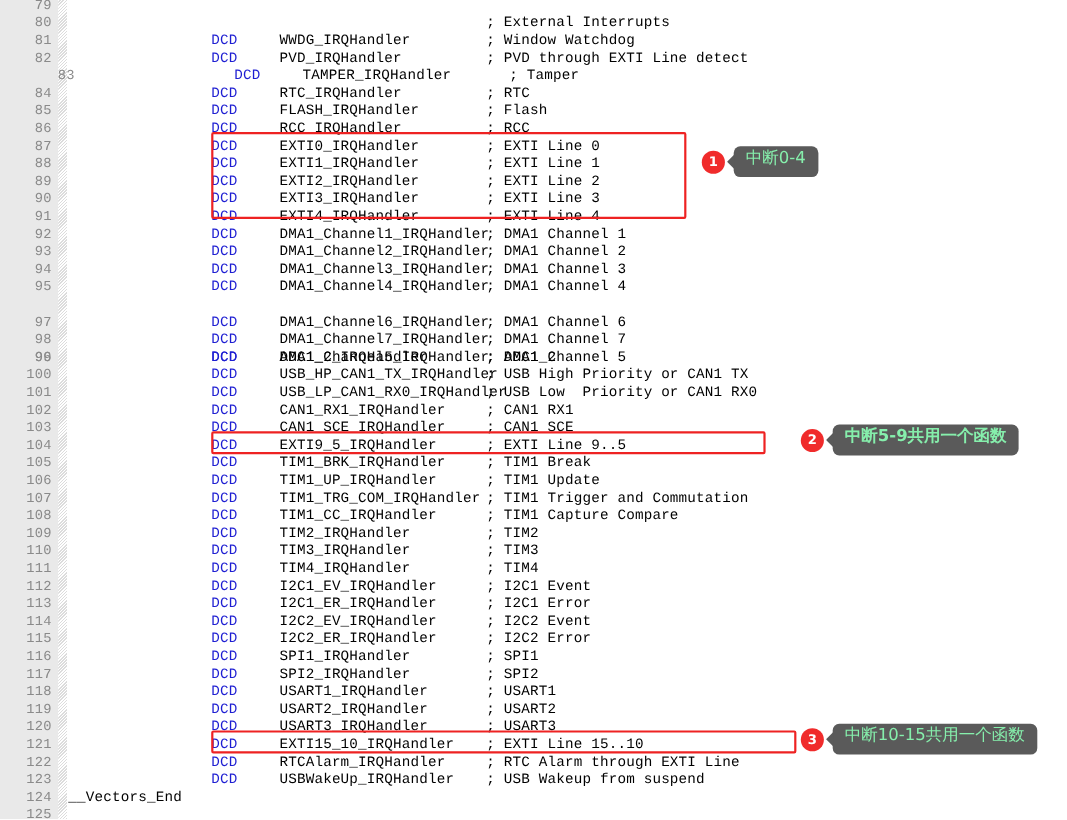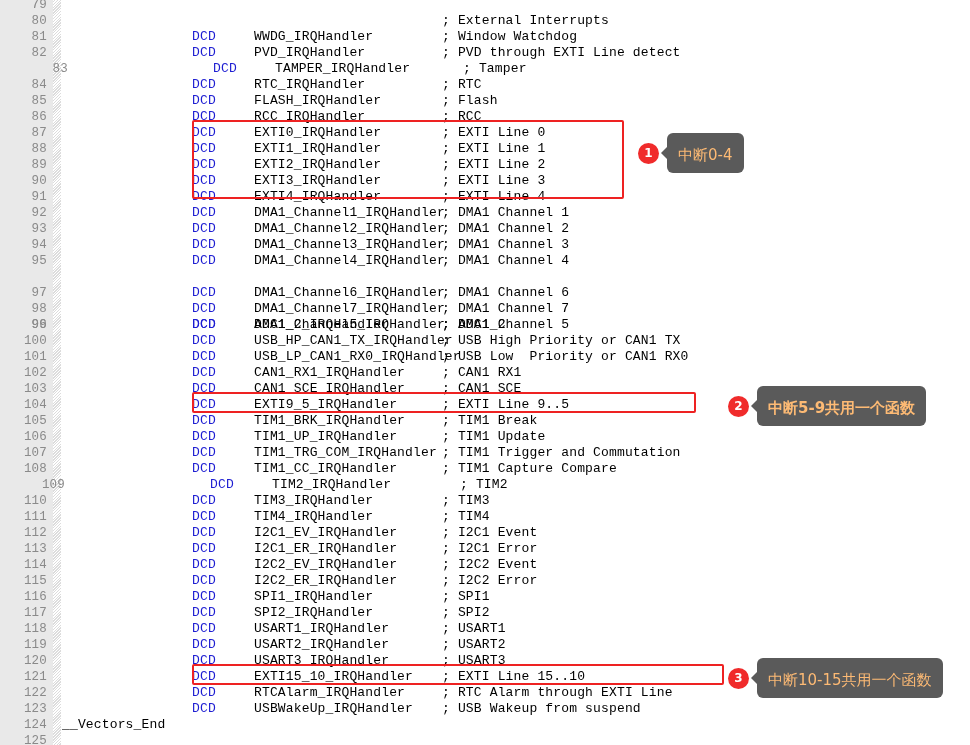--- a/index.html
+++ b/index.html
@@ -121,25 +121,25 @@
     font-weight: bold;
     display: flex;
     align-items: center;
     justify-content: center;
     flex: 0 0 auto;
     line-height: 1;
   }
   .callout-body {
     position: relative;
     background: #5a5a5a;
-    color: #fdba74;
+    color: #86efac;
     border-radius: 6px;
     font-size: 15px;
     line-height: 1;
-    padding: 15px 11px 10px 11px;
+    padding: 3px 11px 10px 11px;
     margin-left: 8px;
     white-space: nowrap;
   }
   .callout-body::before {
     content: "";
     position: absolute;
     left: -6px;
     top: 50%;
     transform: translateY(-50%);
     width: 0;
@@ -182,21 +182,21 @@
       <div class="row" style="position: absolute; left: 0px; top: 317px; width: 970px;"><span class="lnum">99</span><span class="codetext"><span class="c-ind ident"></span><span class="c-kw kw">DCD</span><span class="c-id ident">ADC1_2_IRQHandler</span><span class="c-label cmt">; ADC1_2</span></span></div>
       <div class="row" style="position: absolute; left: 0px; top: 333px; width: 970px;"><span class="lnum">100</span><span class="codetext"><span class="c-ind ident"></span><span class="c-kw kw">DCD</span><span class="c-id ident">USB_HP_CAN1_TX_IRQHandler</span><span class="c-label cmt">; USB High Priority or CAN1 TX</span></span></div>
       <div class="row" style="position: absolute; left: 0px; top: 349px; width: 970px;"><span class="lnum">101</span><span class="codetext"><span class="c-ind ident"></span><span class="c-kw kw">DCD</span><span class="c-id ident">USB_LP_CAN1_RX0_IRQHandler</span><span class="c-label cmt">; USB Low  Priority or CAN1 RX0</span></span></div>
       <div class="row" style="position: absolute; left: 0px; top: 365px; width: 970px;"><span class="lnum">102</span><span class="codetext"><span class="c-ind ident"></span><span class="c-kw kw">DCD</span><span class="c-id ident">CAN1_RX1_IRQHandler</span><span class="c-label cmt">; CAN1 RX1</span></span></div>
       <div class="row" style="position: absolute; left: 0px; top: 381px; width: 970px;"><span class="lnum">103</span><span class="codetext"><span class="c-ind ident"></span><span class="c-kw kw">DCD</span><span class="c-id ident">CAN1_SCE_IRQHandler</span><span class="c-label cmt">; CAN1 SCE</span></span></div>
       <div class="row" style="position: absolute; left: 0px; top: 397px; width: 970px;"><span class="lnum">104</span><span class="codetext"><span class="c-ind ident"></span><span class="c-kw kw">DCD</span><span class="c-id ident">EXTI9_5_IRQHandler</span><span class="c-label cmt">; EXTI Line 9..5</span></span></div>
       <div class="row" style="position: absolute; left: 0px; top: 413px; width: 970px;"><span class="lnum">105</span><span class="codetext"><span class="c-ind ident"></span><span class="c-kw kw">DCD</span><span class="c-id ident">TIM1_BRK_IRQHandler</span><span class="c-label cmt">; TIM1 Break</span></span></div>
       <div class="row" style="position: absolute; left: 0px; top: 429px; width: 970px;"><span class="lnum">106</span><span class="codetext"><span class="c-ind ident"></span><span class="c-kw kw">DCD</span><span class="c-id ident">TIM1_UP_IRQHandler</span><span class="c-label cmt">; TIM1 Update</span></span></div>
       <div class="row" style="position: absolute; left: 0px; top: 445px; width: 970px;"><span class="lnum">107</span><span class="codetext"><span class="c-ind ident"></span><span class="c-kw kw">DCD</span><span class="c-id ident">TIM1_TRG_COM_IRQHandler</span><span class="c-label cmt">; TIM1 Trigger and Commutation</span></span></div>
       <div class="row" style="position: absolute; left: 0px; top: 461px; width: 970px;"><span class="lnum">108</span><span class="codetext"><span class="c-ind ident"></span><span class="c-kw kw">DCD</span><span class="c-id ident">TIM1_CC_IRQHandler</span><span class="c-label cmt">; TIM1 Capture Compare</span></span></div>
-      <div class="row" style="position: absolute; left: 0px; top: 477px; width: 900px; margin-left: 18px;"><span class="lnum">109</span><span class="codetext"><span class="c-ind ident"></span><span class="c-kw kw">DCD</span><span class="c-id ident">TIM2_IRQHandler</span><span class="c-label cmt">; TIM2</span></span></div>
+      <div class="row" style="position: absolute; left: 0px; top: 477px; width: 900px;"><span class="lnum">109</span><span class="codetext"><span class="c-ind ident"></span><span class="c-kw kw">DCD</span><span class="c-id ident">TIM2_IRQHandler</span><span class="c-label cmt">; TIM2</span></span></div>
       <div class="row" style="position: absolute; left: 0px; top: 493px; width: 970px;"><span class="lnum">110</span><span class="codetext"><span class="c-ind ident"></span><span class="c-kw kw">DCD</span><span class="c-id ident">TIM3_IRQHandler</span><span class="c-label cmt">; TIM3</span></span></div>
       <div class="row" style="position: absolute; left: 0px; top: 509px; width: 970px;"><span class="lnum">111</span><span class="codetext"><span class="c-ind ident"></span><span class="c-kw kw">DCD</span><span class="c-id ident">TIM4_IRQHandler</span><span class="c-label cmt">; TIM4</span></span></div>
       <div class="row" style="position: absolute; left: 0px; top: 525px; width: 970px;"><span class="lnum">112</span><span class="codetext"><span class="c-ind ident"></span><span class="c-kw kw">DCD</span><span class="c-id ident">I2C1_EV_IRQHandler</span><span class="c-label cmt">; I2C1 Event</span></span></div>
       <div class="row" style="position: absolute; left: 0px; top: 541px; width: 970px;"><span class="lnum">113</span><span class="codetext"><span class="c-ind ident"></span><span class="c-kw kw">DCD</span><span class="c-id ident">I2C1_ER_IRQHandler</span><span class="c-label cmt">; I2C1 Error</span></span></div>
       <div class="row" style="position: absolute; left: 0px; top: 557px; width: 970px;"><span class="lnum">114</span><span class="codetext"><span class="c-ind ident"></span><span class="c-kw kw">DCD</span><span class="c-id ident">I2C2_EV_IRQHandler</span><span class="c-label cmt">; I2C2 Event</span></span></div>
       <div class="row" style="position: absolute; left: 0px; top: 573px; width: 970px;"><span class="lnum">115</span><span class="codetext"><span class="c-ind ident"></span><span class="c-kw kw">DCD</span><span class="c-id ident">I2C2_ER_IRQHandler</span><span class="c-label cmt">; I2C2 Error</span></span></div>
       <div class="row" style="position: absolute; left: 0px; top: 589px; width: 970px;"><span class="lnum">116</span><span class="codetext"><span class="c-ind ident"></span><span class="c-kw kw">DCD</span><span class="c-id ident">SPI1_IRQHandler</span><span class="c-label cmt">; SPI1</span></span></div>
       <div class="row" style="position: absolute; left: 0px; top: 605px; width: 970px;"><span class="lnum">117</span><span class="codetext"><span class="c-ind ident"></span><span class="c-kw kw">DCD</span><span class="c-id ident">SPI2_IRQHandler</span><span class="c-label cmt">; SPI2</span></span></div>
       <div class="row" style="position: absolute; left: 0px; top: 621px; width: 970px;"><span class="lnum">118</span><span class="codetext"><span class="c-ind ident"></span><span class="c-kw kw">DCD</span><span class="c-id ident">USART1_IRQHandler</span><span class="c-label cmt">; USART1</span></span></div>
       <div class="row" style="position: absolute; left: 0px; top: 637px; width: 970px;"><span class="lnum">119</span><span class="codetext"><span class="c-ind ident"></span><span class="c-kw kw">DCD</span><span class="c-id ident">USART2_IRQHandler</span><span class="c-label cmt">; USART2</span></span></div>

